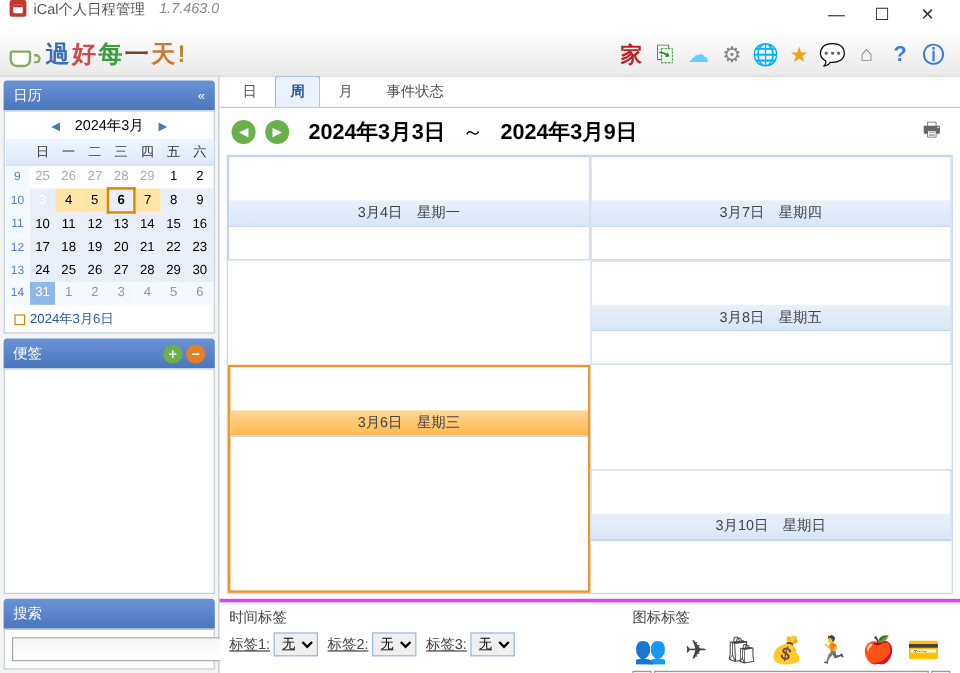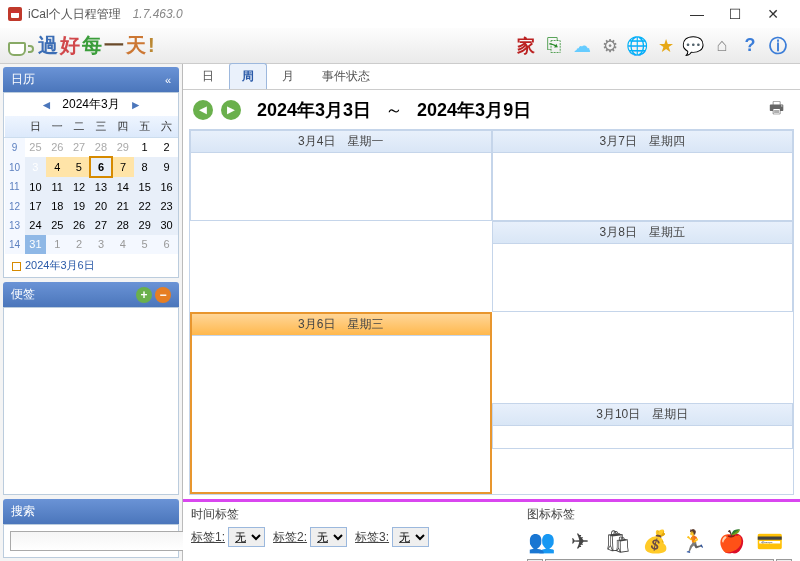--- a/index.html
+++ b/index.html
@@ -1,18 +1,18 @@
 <!DOCTYPE html>
 <html><head>
 <meta charset="utf-8">
 <style>
 * { margin: 0; padding: 0; box-sizing: border-box; font-family: "Microsoft YaHei", Arial, sans-serif; }
 body { width: 800px; height: 561px; background: #fff; overflow: hidden; font-size: 12px; }
 
-.titlebar { height: 28px; display: flex; align-items: center; padding: 0 8px; background: #fff; }
+.titlebar { height: 28px; display: flex; padding: 0 8px; background: #fff; }
 .titlebar .app-icon { width: 14px; height: 14px; background: #c0392b; border-radius: 2px; margin-right: 6px; display: flex; align-items: center; justify-content: center; }
 .titlebar .title { color: #555; font-size: 12px; }
 .titlebar .version { color: #888; margin-left: 12px; font-size: 12px; font-style: italic; }
 .titlebar .spacer { flex: 1; }
 .win-btn { width: 38px; height: 24px; display: flex; align-items: center; justify-content: center; color: #333; font-size: 14px; }
 
 .toolbar { height: 36px; background: linear-gradient(#fdfdfd,#eaeaea); border-bottom: 1px solid #ccc; display: flex; align-items: center; padding: 0 8px; }
 .logo-area { display: flex; align-items: center; gap: 6px; }
 .cup { width: 24px; height: 20px; position: relative; }
 .cup .cbody { width: 18px; height: 14px; background: #fff; border: 2px solid #8a6; border-radius: 2px 2px 6px 6px; position: absolute; bottom: 0; }
@@ -59,21 +59,21 @@
 
 .range-bar { display: flex; align-items: center; padding: 6px 10px; gap: 8px; }
 .arrow-circ { width: 20px; height: 20px; border-radius: 10px; color: #fff; display: flex; align-items: center; justify-content: center; font-size: 13px; font-weight: bold; }
 .arrow-circ.l { background: #6ab04c; } .arrow-circ.r { background: #6ab04c; }
 .range-title { font-family: "SimSun",serif; font-size: 18px; font-weight: bold; margin-left: 8px; }
 .range-title .tilde { margin: 0 14px; font-weight: normal; }
 .print-ic { margin-left: auto; color: #666; font-size: 16px; padding-right: 6px; }
 
 .week-grid { flex: 1; display: grid; grid-template-columns: 1fr 1fr; grid-template-rows: repeat(3,1fr) 0.5fr 0.5fr; gap: 0; margin: 0 6px 4px 6px; border: 1px solid #c5d5ea; }
 .day-cell { border: 1px solid #c5d5ea; background: #fff; display: flex; flex-direction: column; position: relative; }
-.day-hdr { background: linear-gradient(#e8f0fb,#d9e6f6); text-align: center; font-size: 12px; padding: 2px; color: #444; border-bottom: 1px solid #c5d5ea; }
+.day-hdr { background: linear-gradient(#e8f0fb,#d9e6f6); text-align: center; font-size: 12px; padding: 2px; color: #444; border-bottom: 1px solid #c5d5ea; margin-top: 36px; }
 .day-cell.today-col .day-hdr { background: linear-gradient(#ffd698,#ffb84d); }
 .day-cell.today-col { border: 2px solid #e8962e; }
 .c00 { grid-row: 1; grid-column: 1; } .c01 { grid-row: 1; grid-column: 2; }
 .c10 { grid-row: 2; grid-column: 1; } .c11 { grid-row: 2; grid-column: 2; }
 .c20 { grid-row: 3; grid-column: 1; } .c21 { grid-row: 3/4; grid-column: 2; }
 .c31 { grid-row: 4; grid-column: 2; }
 .c20 { grid-row: 3/6; }
 
 .footer { height: 62px; border-top: 3px solid #d946ef; display: flex; padding: 4px 8px; gap: 8px; justify-content: center; }
 .ft-group { font-size: 12px; color: #444; }

